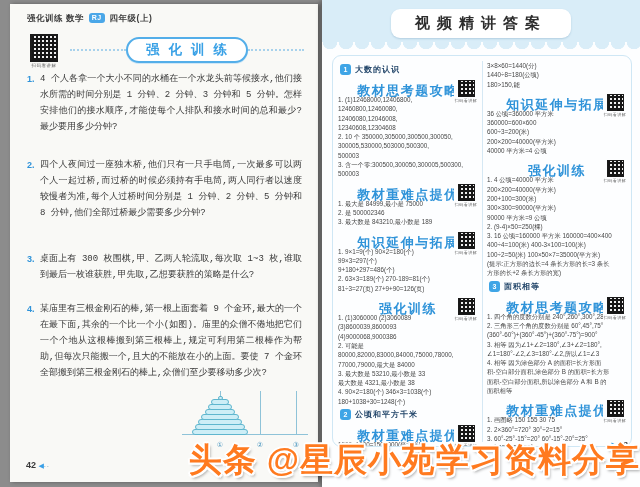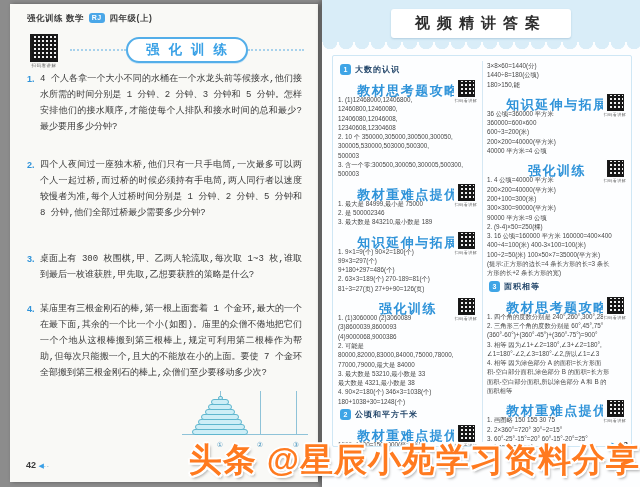--- a/index.html
+++ b/index.html
@@ -44,24 +44,24 @@
   .lp-footer{position:absolute;left:16px;bottom:12px;font-size:9px;font-weight:bold;color:#3a3a3a;}
   .pg-arrow{color:#3aa0e8;font-size:7px;}
   .pg-dots{color:#9bb9c9;font-size:6px;letter-spacing:1px;}
 
   
   .page-right{left:322px;top:0;width:318px;height:487px;background:#fdfeff;
               box-shadow:-2px 0 4px rgba(0,0,0,.3);}
   .rp-band{background:#d9edf8;padding-top:9px;height:33px;text-align:center;}
   .rp-scallop{height:9px;background:radial-gradient(circle at 8px 0px,#d9edf8 7px,rgba(0,0,0,0) 7.5px);
               background-size:16px 9px;background-repeat:repeat-x;}
-  .rp-title-pill{display:inline-block;background:#fff;border-radius:3px;padding:5px 24px;
+  .rp-title-pill{display:inline-block;background:#fff;border-radius:9px;padding:5px 24px;
                  font-size:15px;font-weight:bold;color:#2d2d2d;letter-spacing:7px;
                  box-shadow:0 1px 2px rgba(120,160,190,.4);}
-  .rp-body{margin:4px 8px 0 10px;height:392px;border:1.5px solid #cfe7f5;border-radius:2px;
+  .rp-body{margin:4px 8px 0 10px;height:392px;border:1.5px solid #cfe7f5;border-radius:9px;
            display:flex;padding:5px 4px 4px 5px;box-sizing:border-box;overflow:hidden;background:#fdfeff;}
   .col{flex:1;min-width:0;position:relative;}
   .col-divider{width:1px;background:#d5e8f4;margin:0 4px;flex:none;}
   .sec{display:flex;align-items:center;margin:3px 0 2px 2px;}
   .secnum{width:11px;height:11px;border-radius:3px;background:#3fa5e6;color:#fff;font-size:7px;
           font-weight:bold;text-align:center;line-height:11px;flex:none;margin-right:4px;}
   .sectitle{font-size:8px;font-weight:bold;color:#24476b;letter-spacing:1px;}
   .sub{position:relative;text-align:center;margin:6px 0 3px;height:11px;}
   .subtitle{color:#2f93d9;font-weight:bold;font-size:13px;letter-spacing:1.5px;}
   .qrwrap{position:absolute;right:0;top:-1px;width:24px;text-align:center;background:#fdfeff;z-index:2;}
@@ -107,21 +107,21 @@
       <div class="problem">
         <span class="pnum">2.</span>
         <span class="ptext">四个人夜间过一座独木桥,他们只有一只手电筒,一次最多可以两个人一起过桥,而过桥的时候必须持有手电筒,两人同行者以速度较慢者为准,每个人过桥时间分别是 1 分钟、2 分钟、5 分钟和 8 分钟,他们全部过桥最少需要多少分钟?</span>
       </div>
       <div class="problem">
         <span class="pnum">3.</span>
         <span class="ptext">桌面上有 300 枚围棋,甲、乙两人轮流取,每次取 1~3 枚,谁取到最后一枚谁获胜,甲先取,乙想要获胜的策略是什么?</span>
       </div>
       <div class="problem">
         <span class="pnum">4.</span>
-        <span class="ptext">某庙里有三根金刚石的棒,第一根上面套着 1 个金环,最大的一个在最下面,其余的一个比一个小(如图)。庙里的众僧不倦地把它们一个个地从这根棒搬到第三根棒上,规定可利用第二根棒作为帮助,但每次只能搬一个,且大的不能放在小的上面。要使 7 个金环全部搬到第三根金刚石的棒上,众僧们至少要移动多少次?</span>
+        <span class="ptext">某庙里有三根金刚石的棒,第一根上面套着 9 个金环,最大的一个在最下面,其余的一个比一个小(如图)。庙里的众僧不倦地把它们一个个地从这根棒搬到第三根棒上,规定可利用第二根棒作为帮助,但每次只能搬一个,且大的不能放在小的上面。要使 7 个金环全部搬到第三根金刚石的棒上,众僧们至少要移动多少次?</span>
       </div>
     </div>
 
   <div class="hanoi" id="hanoi">
     <div class="hanoi-base"></div>
   <div class="peg" style="left: 38px;"></div>
       <div class="peglab" style="left: 38px;">①</div>
       <div class="peg" style="left: 78px;"></div>
       <div class="peglab" style="left: 78px;">②</div>
       <div class="peg" style="left: 114px;"></div>

